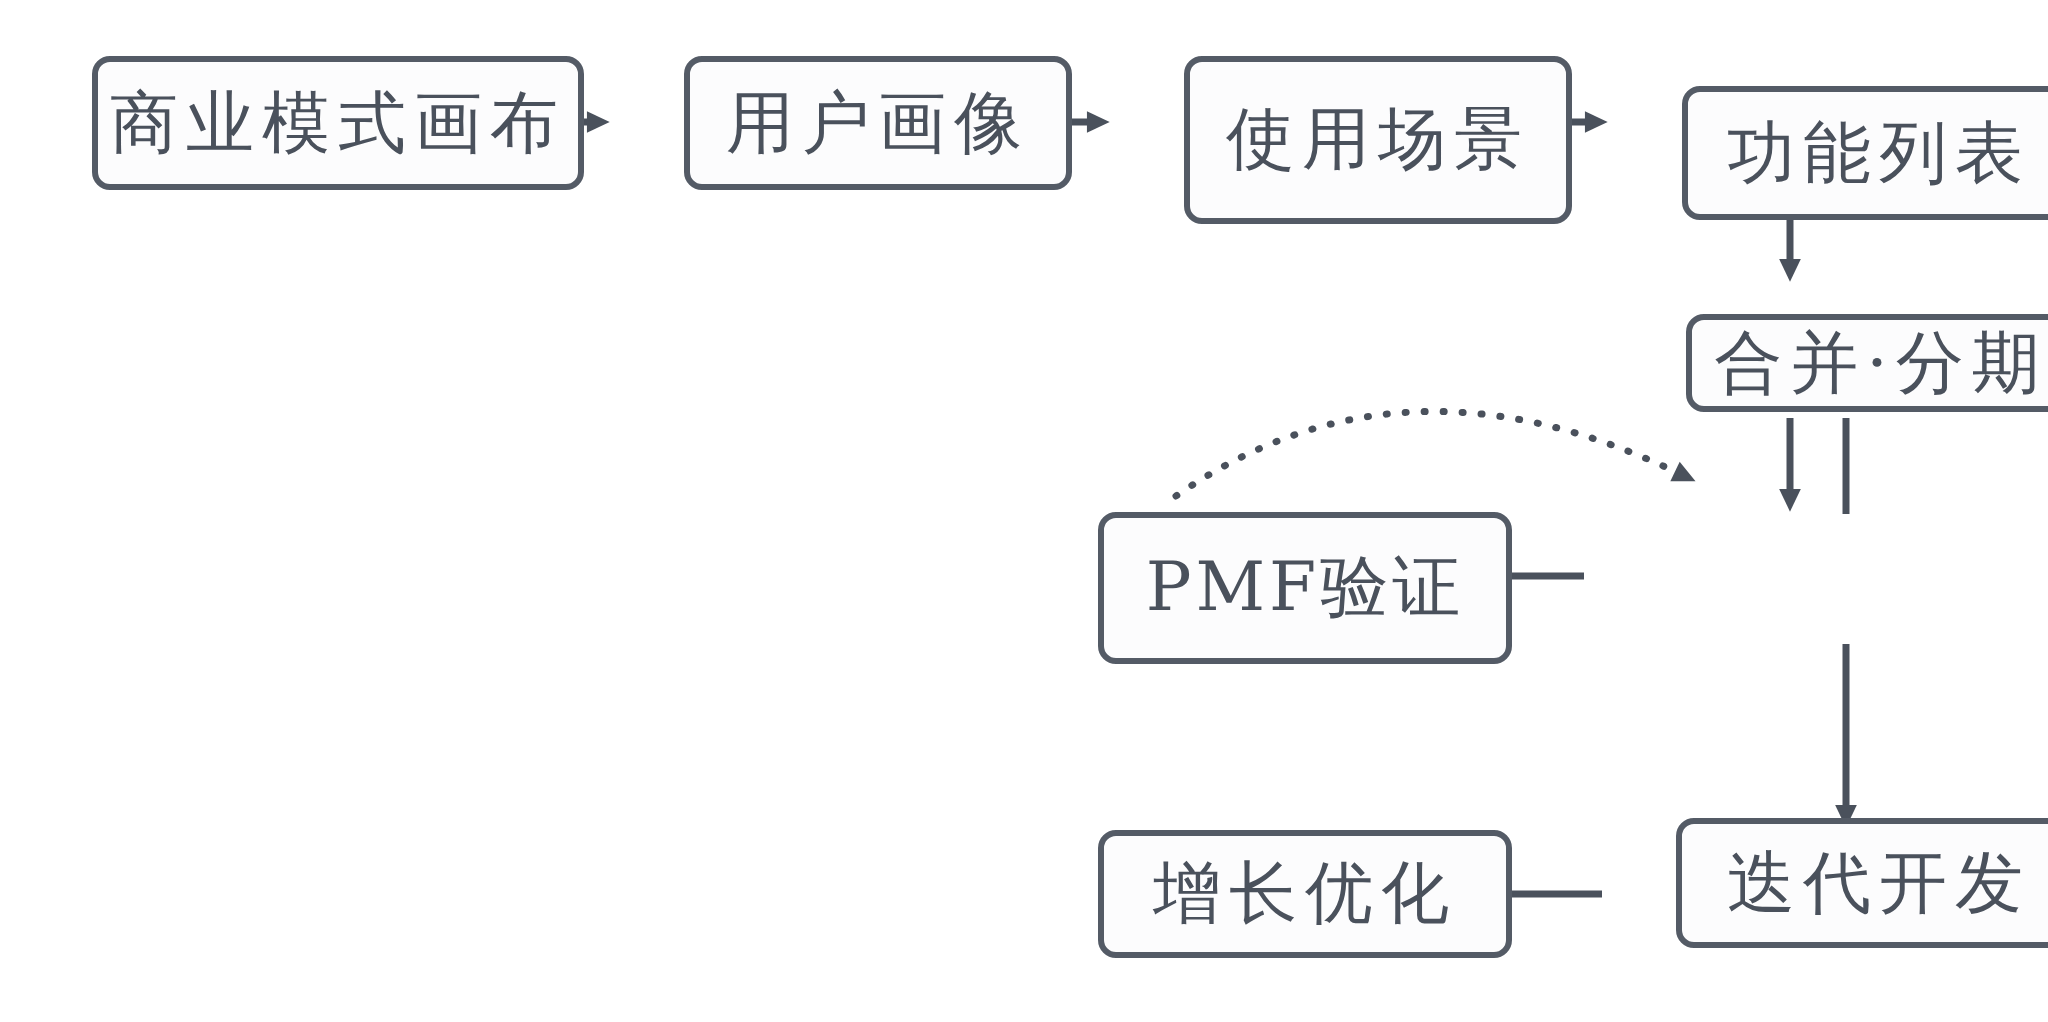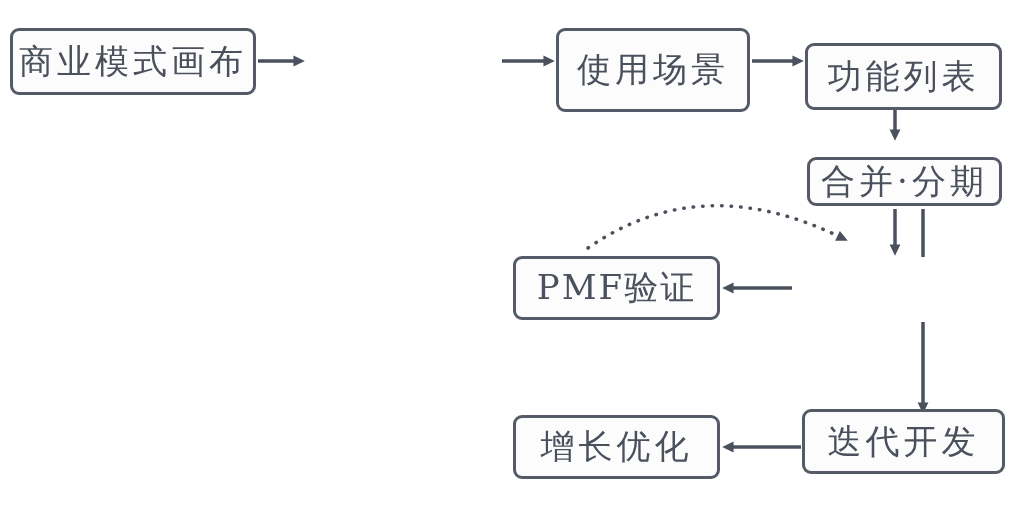--- a/index.html
+++ b/index.html
@@ -28,28 +28,29 @@
     border: 3px solid #545B66;
     border-radius: 9px;
     background: #FCFCFD;
     color: #4A515C;
     display: flex;
     align-items: center;
     justify-content: center;
     font-size: 34px;
     letter-spacing: 4px;
     white-space: nowrap;
+    margin-left: 36px;
   }
   .n0 { left: 10px;  top: 28px;  width: 246px; height: 67px; }
   .n1 { left: 306px; top: 28px;  width: 194px; height: 67px; }
   .n2 { left: 556px; top: 28px;  width: 194px; height: 84px; }
   .n3 { left: 805px; top: 43px;  width: 197px; height: 67px; text-align: right; }
   .n4 { left: 807px; top: 157px; width: 195px; height: 49px; }
   .n5 { left: 793px; top: 257px; width: 204px; height: 64px; font-size: 38px; letter-spacing: 2px; }
-  .n6 { left: 513px; top: 256px; width: 207px; height: 64px; letter-spacing: 2px; }
+  .n6 { left: 513px; top: 256px; width: 207px; height: 76px; letter-spacing: 2px; }
   .n7 { left: 802px; top: 409px; width: 203px; height: 65px; }
   .n8 { left: 513px; top: 415px; width: 207px; height: 64px; }
   .edge {
     stroke: #4A515C;
     stroke-width: 3.5;
     fill: none;
   }
   .edge-dotted {
     stroke: #4A515C;
     stroke-width: 3.5;
@@ -76,20 +77,21 @@
     <line class="edge" x1="895" y1="97" x2="895" y2="130" marker-end="url(#ah)"></line>
     <line class="edge" x1="895" y1="209" x2="895" y2="245" marker-end="url(#ah)"></line>
     <line class="edge" x1="923" y1="209" x2="923" y2="257"></line>
     <line class="edge" x1="792" y1="288" x2="733" y2="288" marker-end="url(#ah)"></line>
     <line class="edge" x1="923" y1="322" x2="923" y2="403" marker-end="url(#ah)"></line>
     <line class="edge" x1="801" y1="447" x2="733" y2="447" marker-end="url(#ah)"></line>
     <path class="edge-dotted" d="M 588 248 Q 700 170 838 236" marker-end="url(#ah)"></path>
   </svg>
 
   <div class="node n0">商业模式画布</div>
+  <div class="node n1">用户画像</div>
   <div class="node n2">使用场景</div>
   <div class="node n3">功能列表</div>
   <div class="node n4">合并·分期</div>
   <div class="node n6">PMF验证</div>
   <div class="node n7">迭代开发</div>
   <div class="node n8">增长优化</div>
 
 </div>
 
 </body></html>

